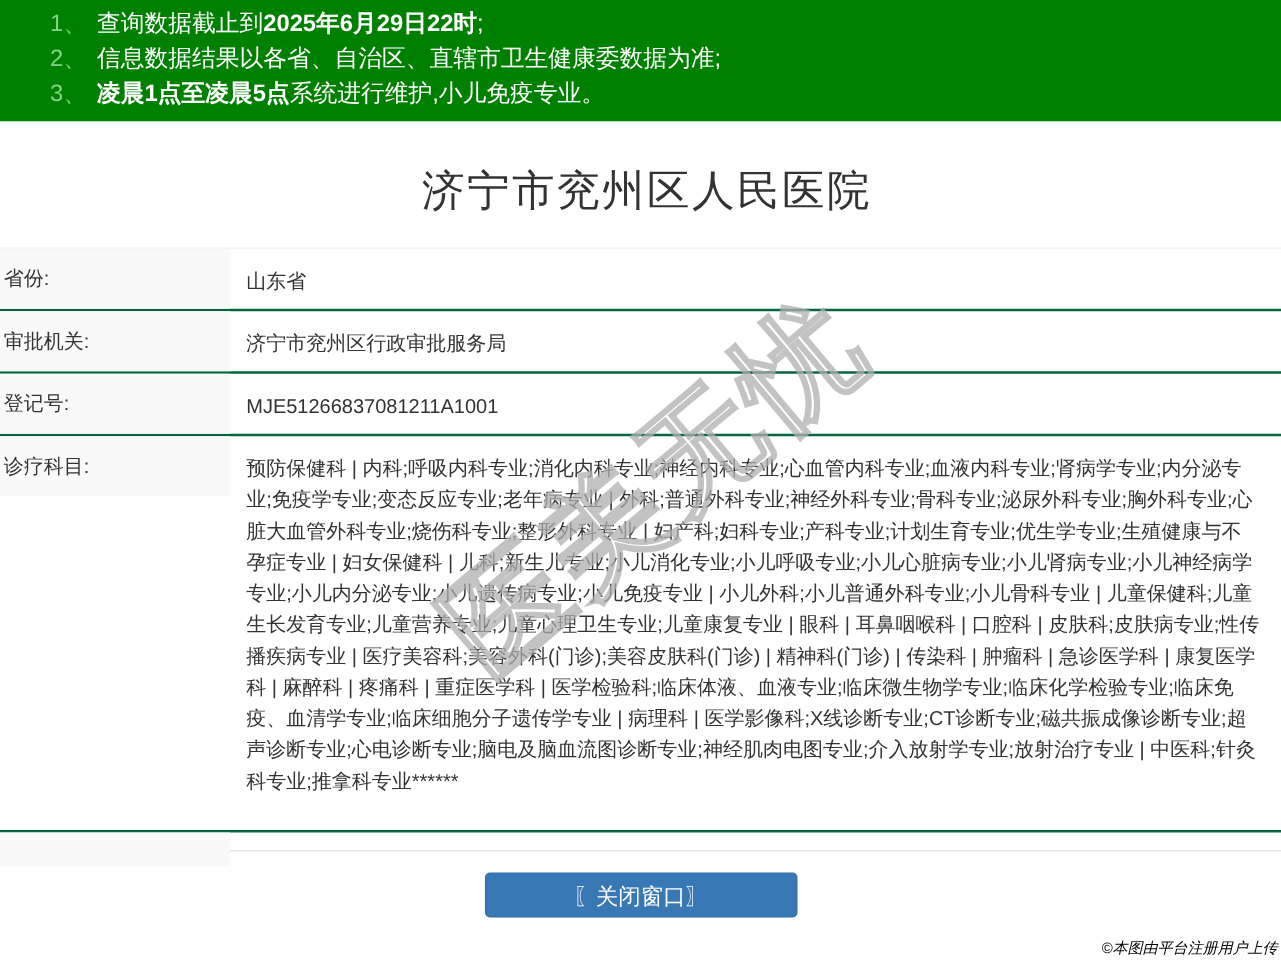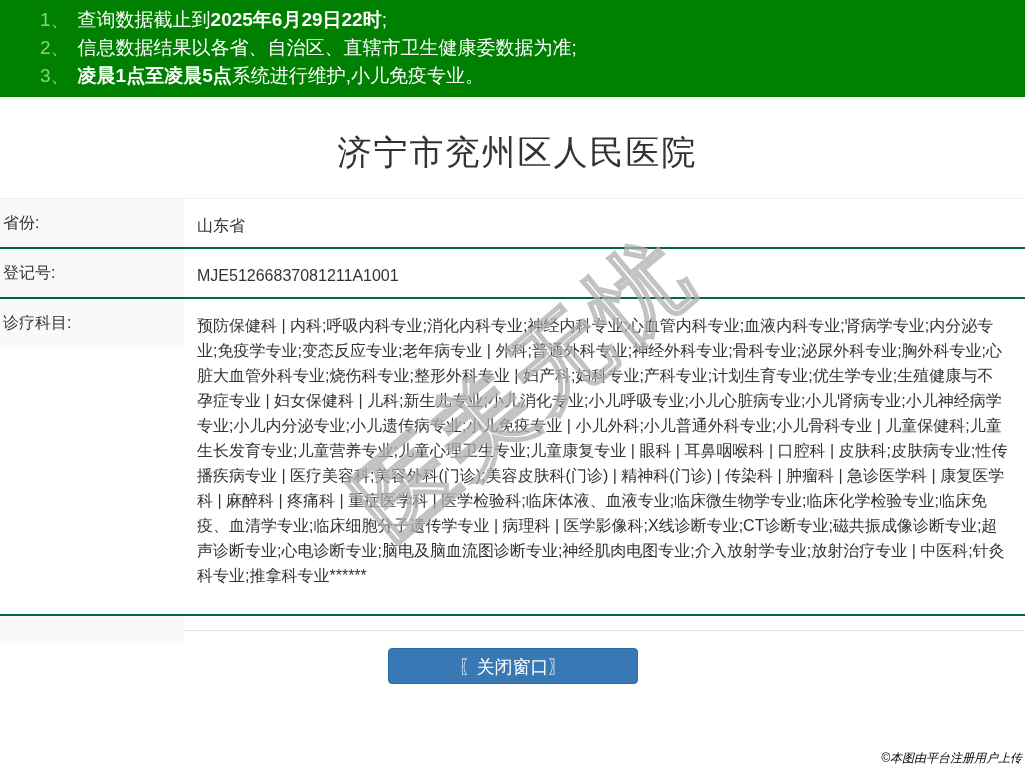--- a/index.html
+++ b/index.html
@@ -63,20 +63,24 @@
   </div>
 
   <h1 class="title">济宁市兖州区人民医院</h1>
 
   <div class="info-table">
     <div class="row">
       <div class="cell-label">省份:</div>
       <div class="cell-value">山东省</div>
     </div>
     <div class="row">
+      <div class="cell-label">审批机关:</div>
+      <div class="cell-value">济宁市兖州区行政审批服务局</div>
+    </div>
+    <div class="row">
       <div class="cell-label">登记号:</div>
       <div class="cell-value">MJE51266837081211A1001</div>
     </div>
     <div class="row big">
       <div class="cell-label">诊疗科目:</div>
       <div class="cell-value">预防保健科 | 内科;呼吸内科专业;消化内科专业;神经内科专业;心血管内科专业;血液内科专业;肾病学专业;内分泌专业;免疫学专业;变态反应专业;老年病专业 | 外科;普通外科专业;神经外科专业;骨科专业;泌尿外科专业;胸外科专业;心脏大血管外科专业;烧伤科专业;整形外科专业 | 妇产科;妇科专业;产科专业;计划生育专业;优生学专业;生殖健康与不孕症专业 | 妇女保健科 | 儿科;新生儿专业;小儿消化专业;小儿呼吸专业;小儿心脏病专业;小儿肾病专业;小儿神经病学专业;小儿内分泌专业;小儿遗传病专业;小儿免疫专业 | 小儿外科;小儿普通外科专业;小儿骨科专业 | 儿童保健科;儿童生长发育专业;儿童营养专业;儿童心理卫生专业;儿童康复专业 | 眼科 | 耳鼻咽喉科 | 口腔科 | 皮肤科;皮肤病专业;性传播疾病专业 | 医疗美容科;美容外科(门诊);美容皮肤科(门诊) | 精神科(门诊) | 传染科 | 肿瘤科 | 急诊医学科 | 康复医学科 | 麻醉科 | 疼痛科 | 重症医学科 | 医学检验科;临床体液、血液专业;临床微生物学专业;临床化学检验专业;临床免疫、血清学专业;临床细胞分子遗传学专业 | 病理科 | 医学影像科;X线诊断专业;CT诊断专业;磁共振成像诊断专业;超声诊断专业;心电诊断专业;脑电及脑血流图诊断专业;神经肌肉电图专业;介入放射学专业;放射治疗专业 | 中医科;针灸科专业;推拿科专业******</div>
     </div>
     <div class="row last">
       <div class="cell-label"></div>
       <div class="cell-value"></div>

